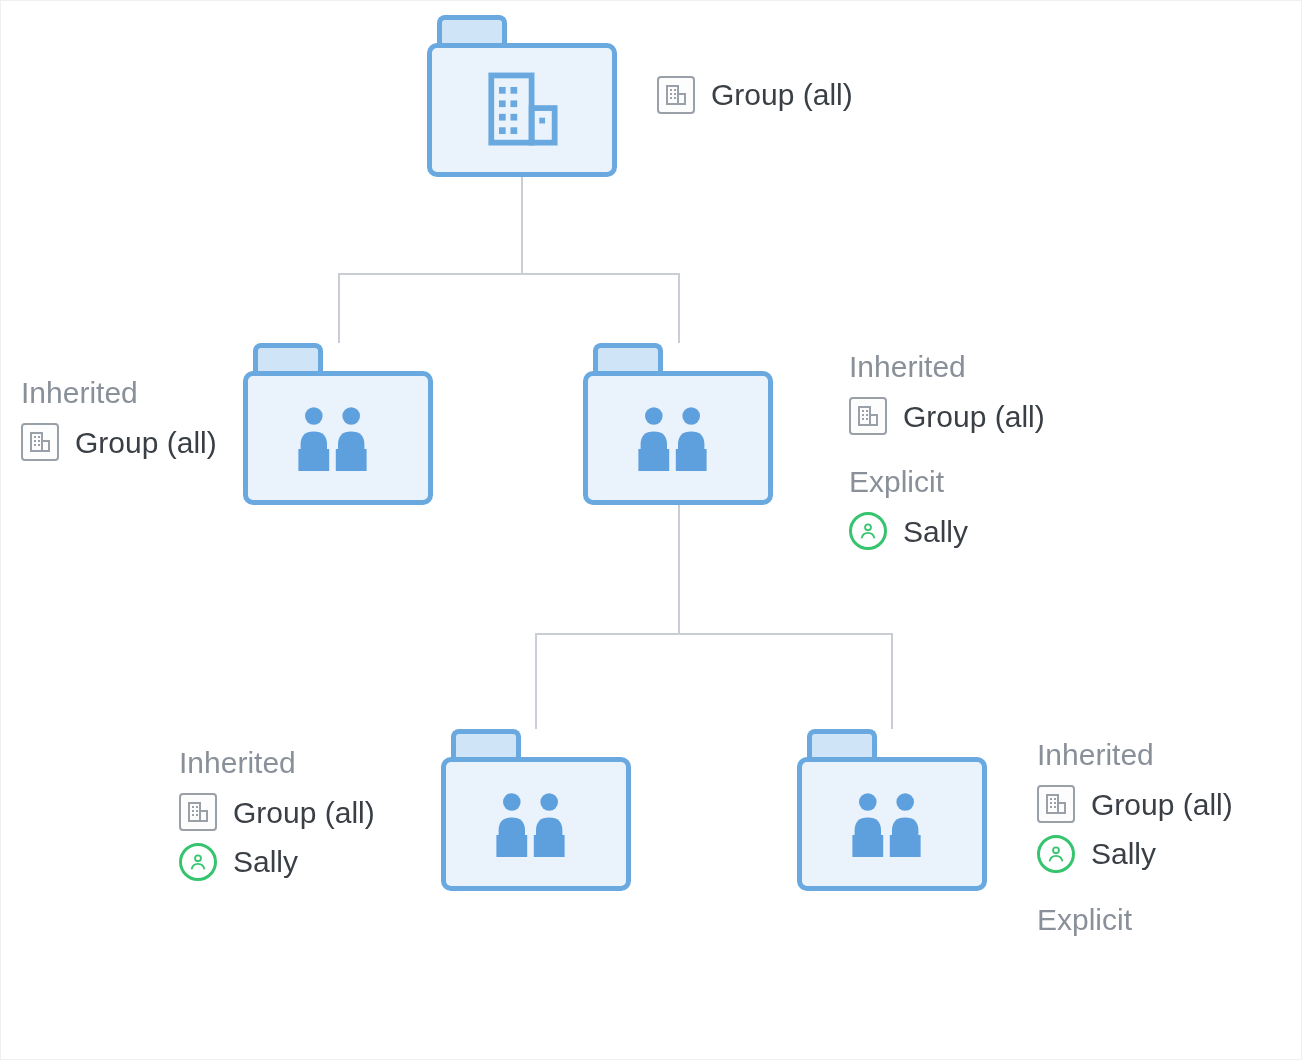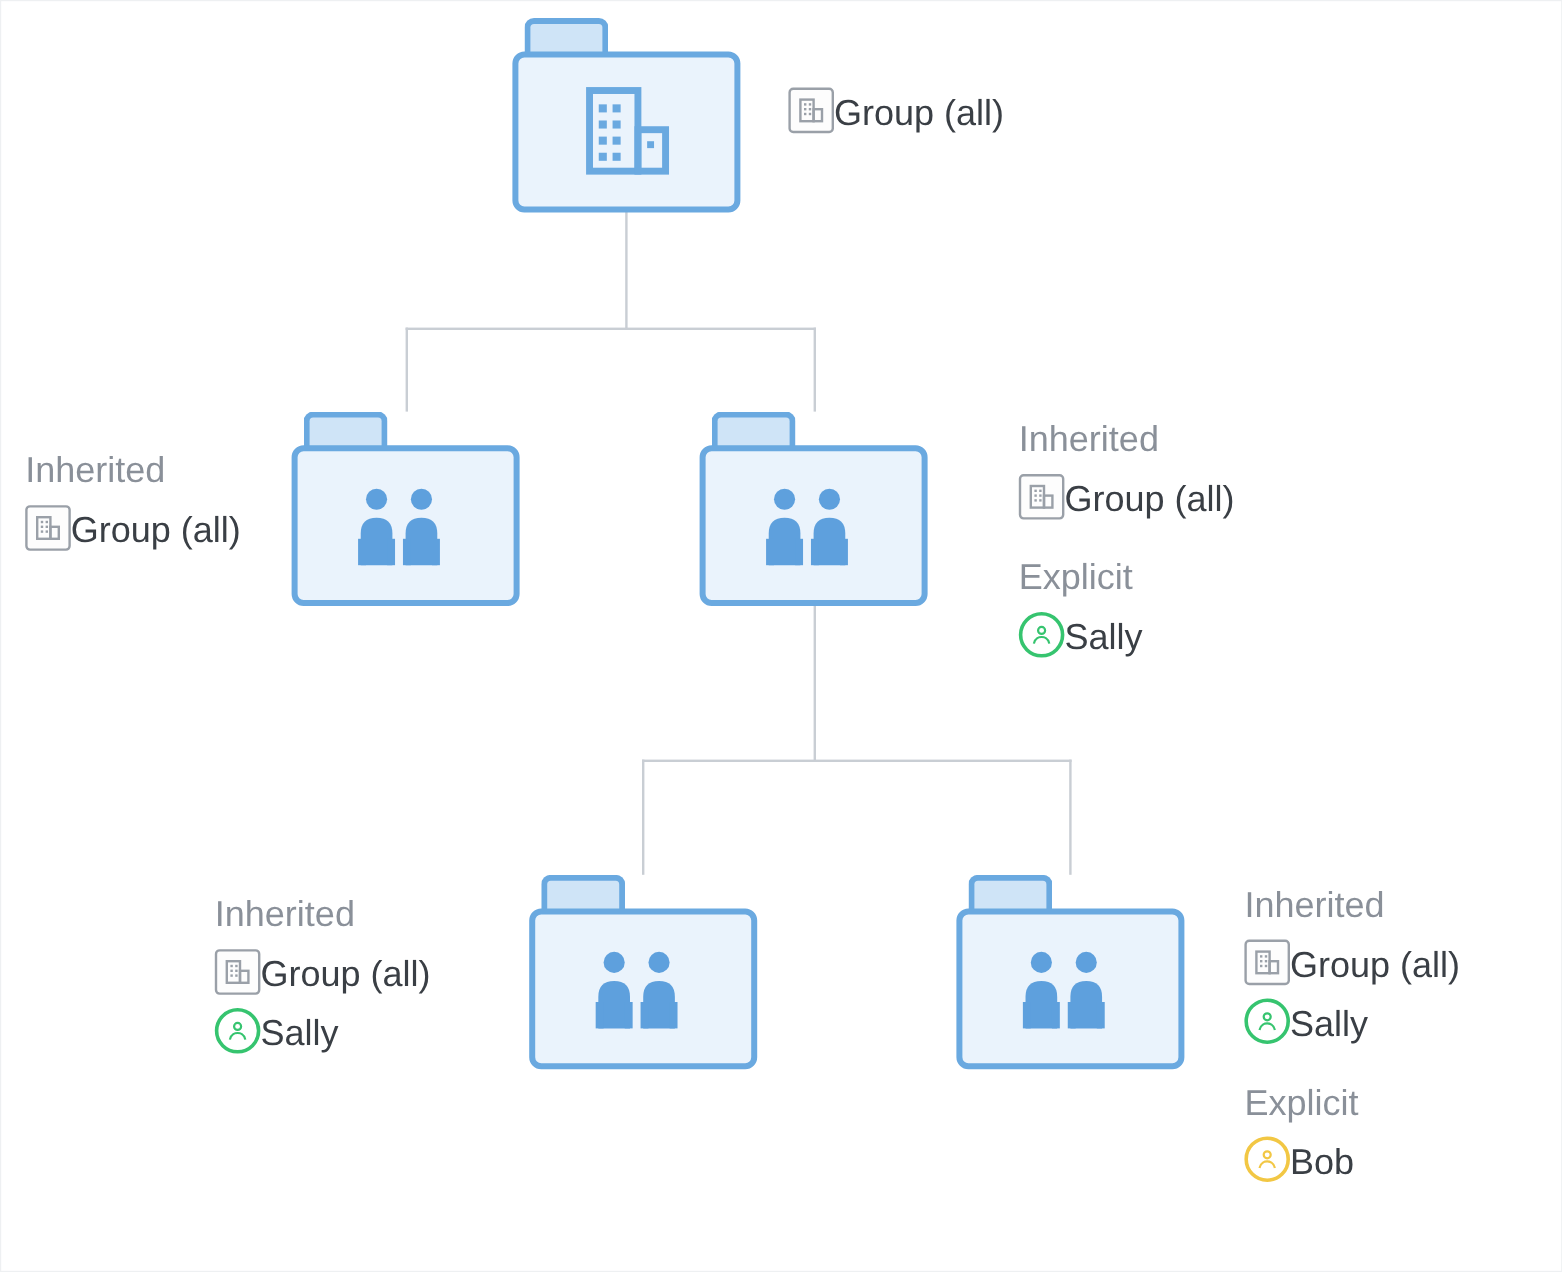--- a/index.html
+++ b/index.html
@@ -9,21 +9,21 @@
     font-family:-apple-system,BlinkMacSystemFont,"Segoe UI",Helvetica,Arial,sans-serif;
     color:#3a3f45;
     position:relative;
     border:1px solid #eef0f2;
     box-sizing:border-box;
     overflow:hidden;
   }
   .node{position:absolute}
   .label-block{position:absolute;font-size:30px;line-height:1.45}
   .section-title{color:#8a9099;font-size:30px;margin-bottom:6px}
-  .row{display:flex;gap:0;margin:6px 0}
+  .row{display:flex;align-items:center;gap:16px;margin:6px 0}
   .row-text{color:#3a3f45}
   .icon-box{
     width:38px;height:38px;border:2px solid #9aa0a8;border-radius:4px;
     display:flex;align-items:center;justify-content:center;flex:0 0 38px;
     box-sizing:border-box;background:#fdfdfd;
   }
   .user-ring{
     width:38px;height:38px;border-radius:50%;
     display:flex;align-items:center;justify-content:center;flex:0 0 38px;
     box-sizing:border-box;
@@ -230,21 +230,13 @@
   </div>
   <div class="row">
     <span class="user-ring ring-green">
       <svg width="22" height="22" style="color:#36c46f">
           <use href="#sym-user"></use>
         </svg>
     </span>
     <span class="row-text">Sally</span>
   </div>
   <div class="section-title" style="margin-top:22px">Explicit</div>
-  <div class="row">
-    <span class="user-ring ring-yellow">
-      <svg width="22" height="22" style="color:#f2c744">
-          <use href="#sym-user"></use>
-        </svg>
-    </span>
-    <span class="row-text">Bob</span>
-  </div>
 </div>
 
 </body></html>

